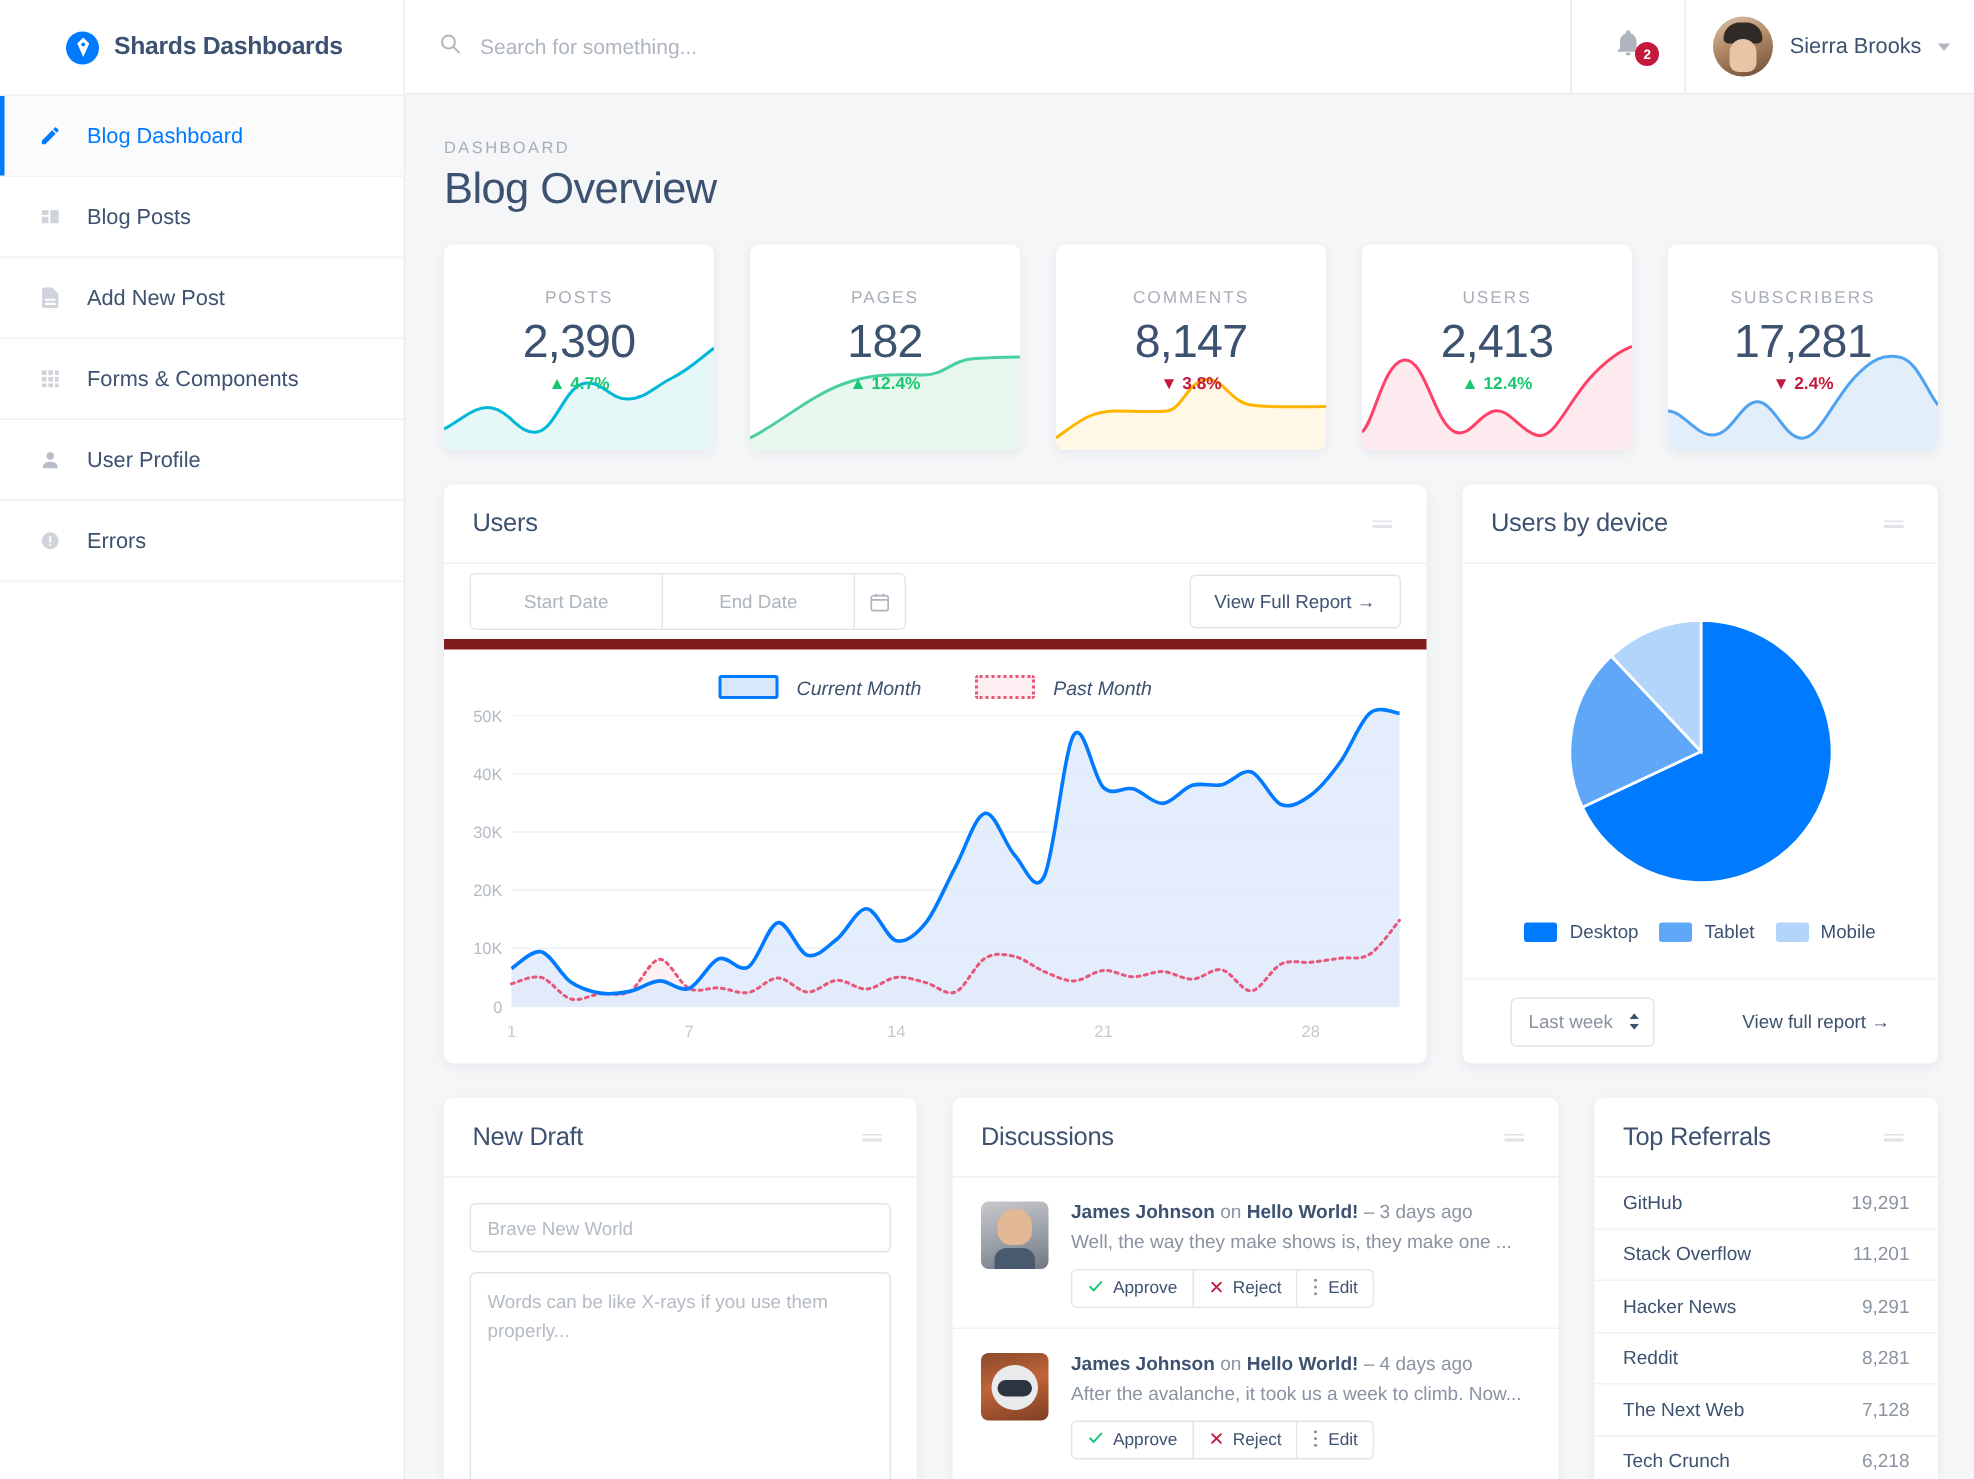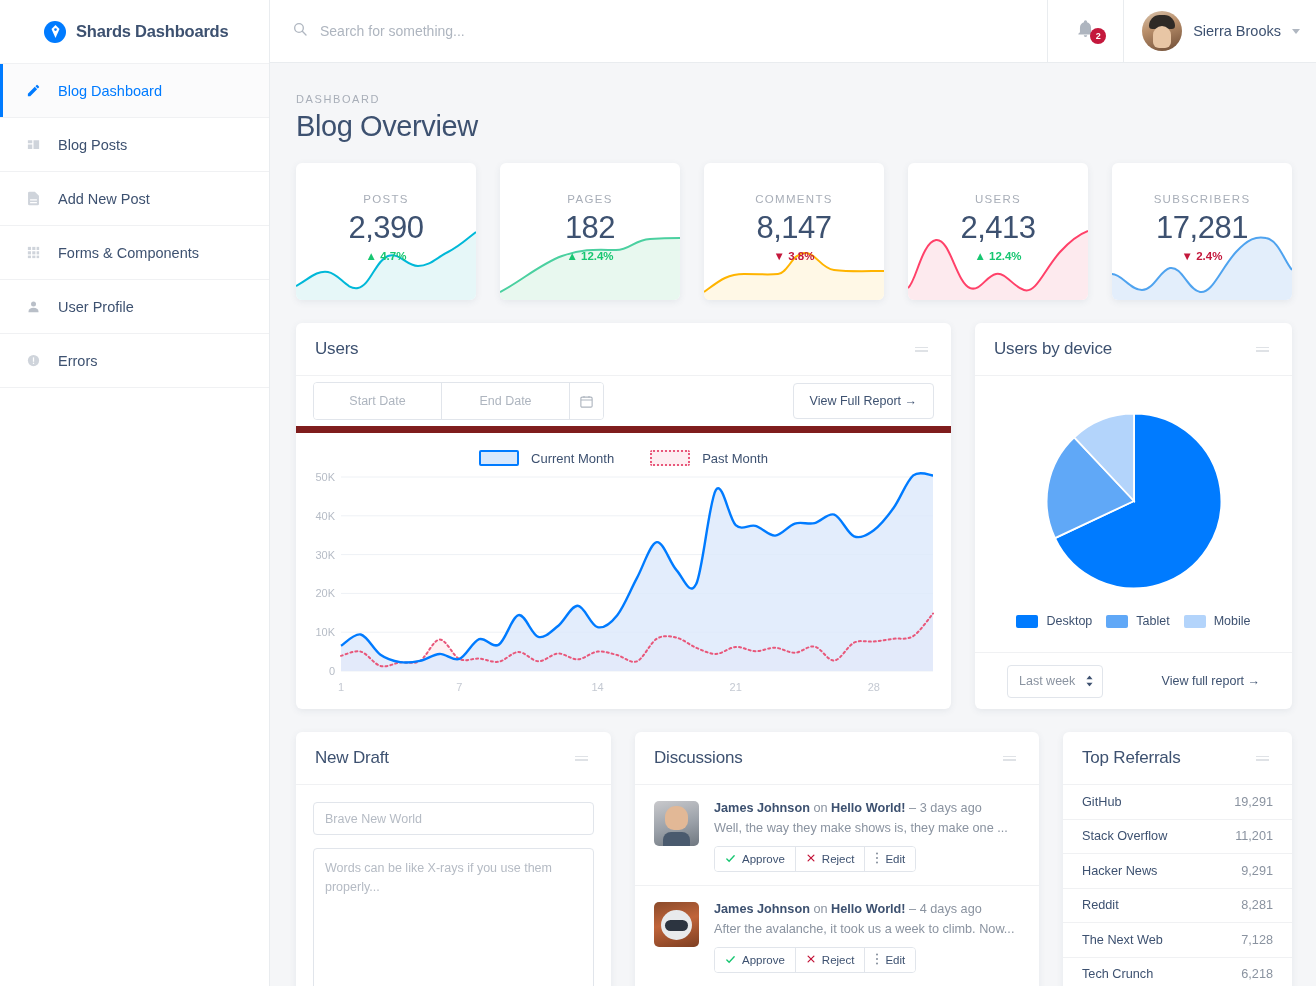--- a/index.html
+++ b/index.html
@@ -165,21 +165,21 @@
     font-family: "Liberation Sans", sans-serif; display: flex; align-items: center;
   }
   .chart-legend {
     display: flex; justify-content: center; align-items: center; gap: 36px;
     padding-top: 17px; padding-bottom: 5px;
   }
   .legend-item { display: flex; align-items: center; gap: 12px; }
   .legend-swatch { width: 40px; height: 16px; border-radius: 2px; }
   .legend-swatch.current { background: #d8e8fc; border: 2px solid #007bff; }
   .legend-swatch.past { background: #fdeef1; border: 2px dotted #e8577a; }
-  .legend-text { font-size: 13px; color: #3d5170; }
+  .legend-text { font-size: 13px; color: #3d5170; font-style: italic; }
   .chart-area { flex: 1; padding: 0 10px 8px 5px; }
   .chart-area svg { display: block; width: 100%; height: 100%; }
 
   
   .device-card { width: 317px; height: 386px; }
   .pie-wrap { flex: 1; display: flex; flex-direction: column; align-items: center;
               justify-content: center; padding-top: 10px; }
   .pie-legend { display: flex; gap: 14px; align-items: center; margin-top: 22px; }
   .pie-legend-item { display: flex; align-items: center; gap: 8px; }
   .pie-swatch { width: 22px; height: 13px; border-radius: 2px; }

